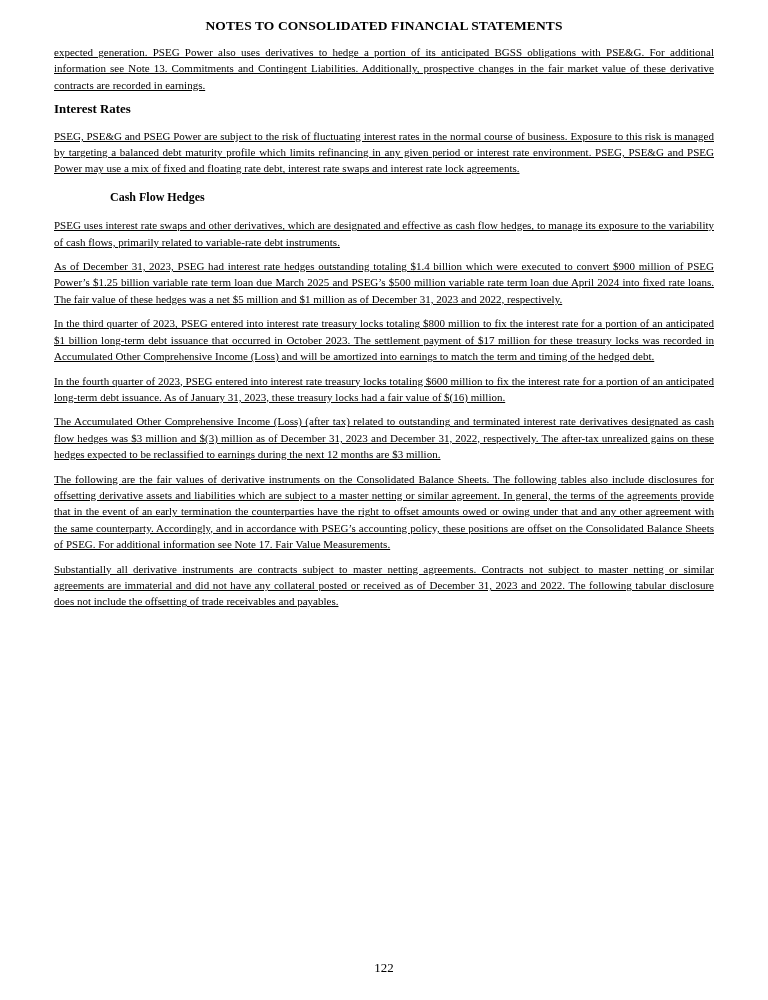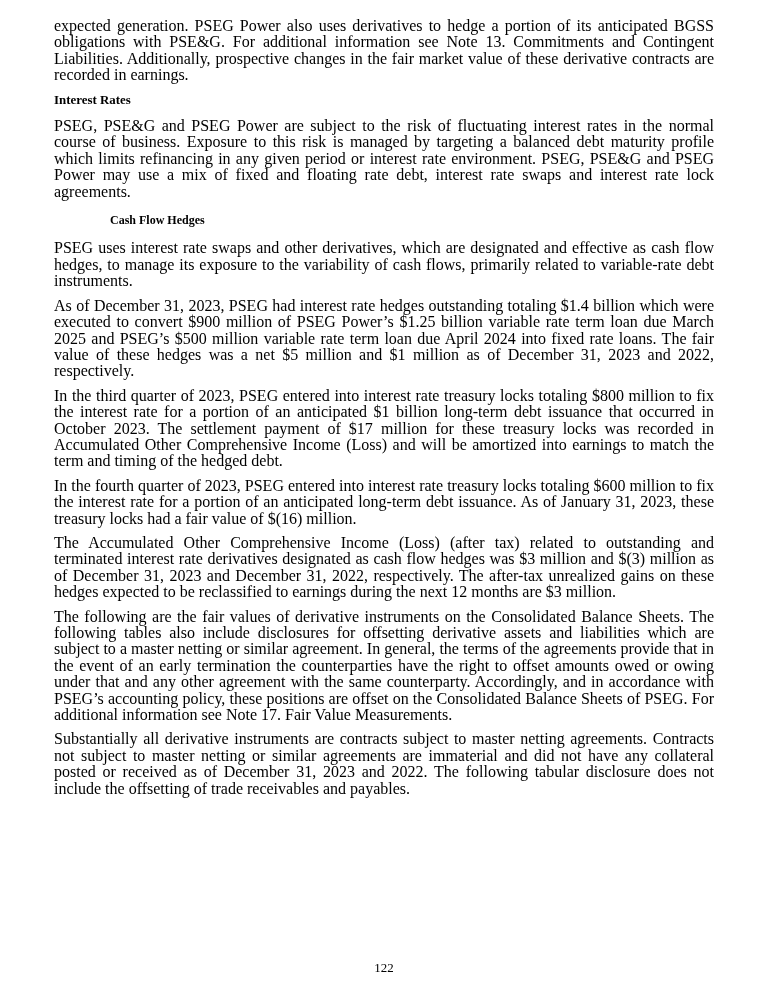--- a/index.html
+++ b/index.html
@@ -17,24 +17,25 @@
     overflow: hidden;
   }
   .doc-title {
     font-size: 13.5px;
     font-weight: bold;
     text-align: center;
     letter-spacing: 0.1px;
     margin-bottom: 10px;
   }
   .para {
-    font-size: 16px;
+    font-size: 11px;
     line-height: 16.4px;
     text-align: justify;
     margin-bottom: 8px;
+    text-decoration: underline;
   }
   .heading {
     font-size: 12.9px;
     line-height: 16.4px;
     font-weight: bold;
     margin: 4px 0 10px 0;
     font-family: Liberation Serif, serif;
   }
   .subheading {
     font-size: 12px;
@@ -50,20 +51,21 @@
     text-align: center;
     font-size: 12.9px;
     margin-top: 32px;
   }
 </style>
 </head>
 <body>
 
 <div class="page">
 
+  <div class="doc-title">NOTES TO CONSOLIDATED FINANCIAL STATEMENTS</div>
 
   <p class="para">expected generation. PSEG Power also uses derivatives to hedge a portion of its anticipated BGSS obligations with PSE&amp;G. For additional information see Note 13. Commitments and Contingent Liabilities. Additionally, prospective changes in the fair market value of these derivative contracts are recorded in earnings.</p>
 
   <div class="heading">Interest Rates</div>
 
   <p class="para">PSEG, PSE&amp;G and PSEG Power are subject to the risk of fluctuating interest rates in the normal course of business. Exposure to this risk is managed by targeting a balanced debt maturity profile which limits refinancing in any given period or interest rate environment. PSEG, PSE&amp;G and PSEG Power may use a mix of fixed and floating rate debt, interest rate swaps and interest rate lock agreements.</p>
 
   <div class="subheading">Cash Flow Hedges</div>
 
   <p class="para">PSEG uses interest rate swaps and other derivatives, which are designated and effective as cash flow hedges, to manage its exposure to the variability of cash flows, primarily related to variable-rate debt instruments.</p>

